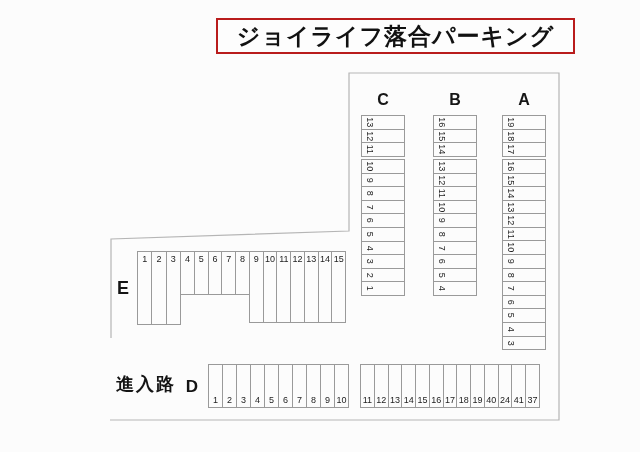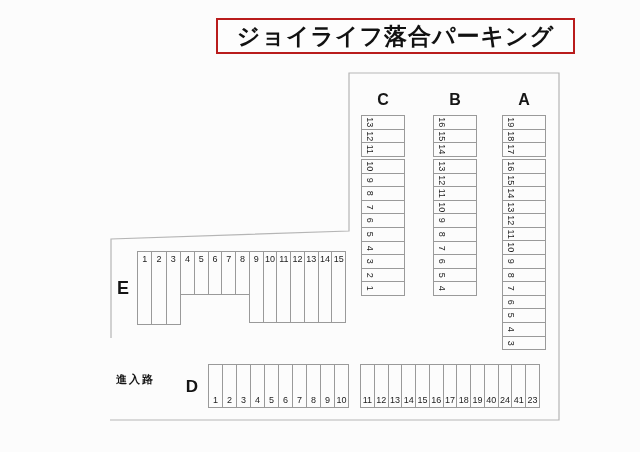--- a/index.html
+++ b/index.html
@@ -303,19 +303,19 @@
         <div class="hcell">
           <span class="hnum-bottom">40</span>
         </div>
         <div class="hcell">
           <span class="hnum-bottom">24</span>
         </div>
         <div class="hcell">
           <span class="hnum-bottom">41</span>
         </div>
         <div class="hcell">
-          <span class="hnum-bottom">23</span>
-        </div>
-      </div>
-      <div class="text-label" style="left: 116px; top: 372px; font-size: 11px; letter-spacing: 2px;">進入路</div>
+          <span class="hnum-bottom">37</span>
+        </div>
+      </div>
+      <div class="text-label" style="left: 116px; top: 372px; font-size: 18px; letter-spacing: 2px;">進入路</div>
     </div>
 
 </div>
 
 </body></html>

